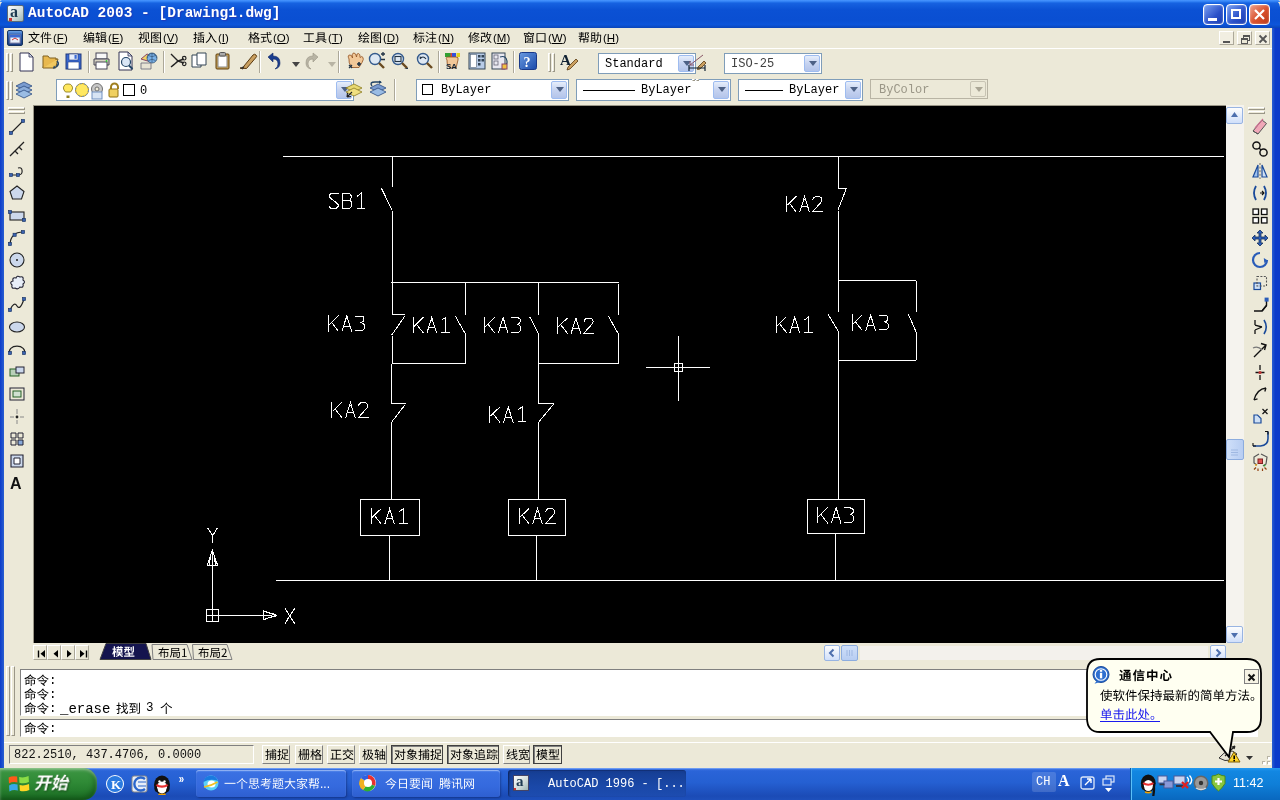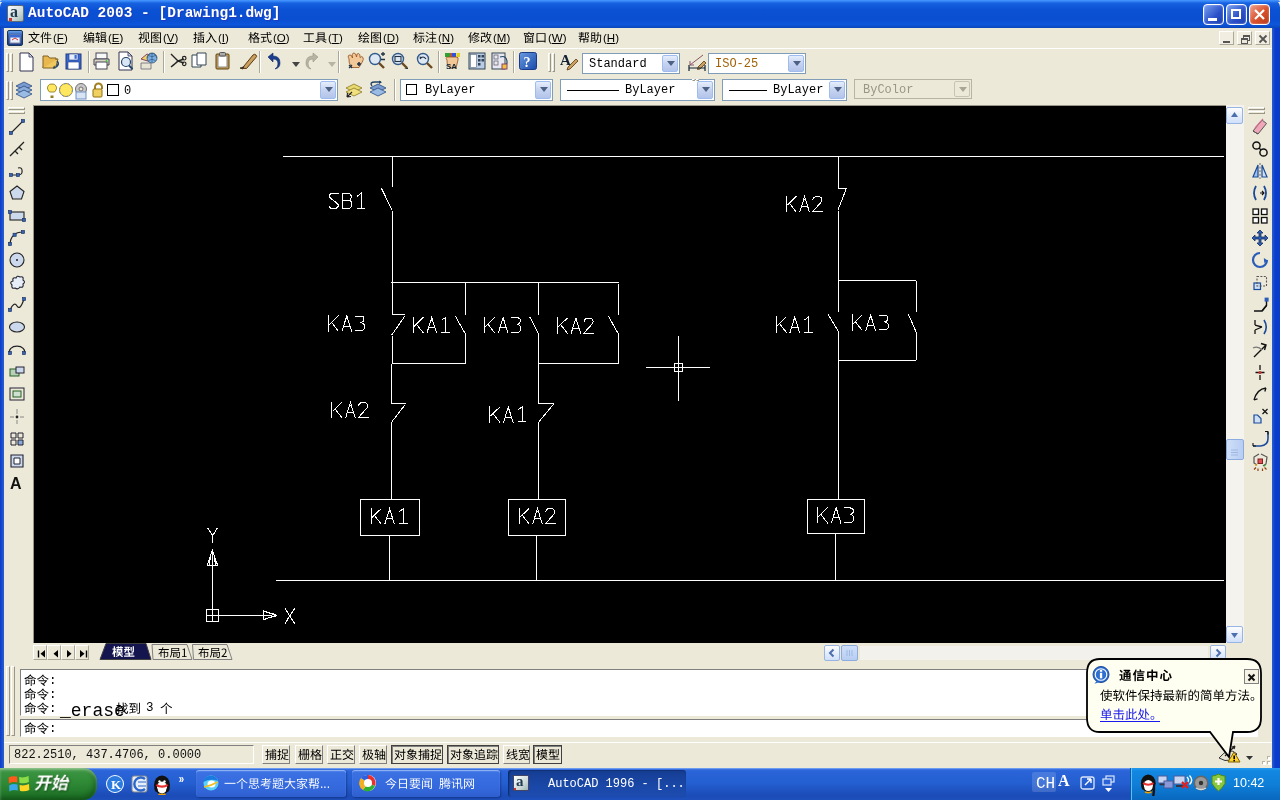--- a/index.html
+++ b/index.html
@@ -1,18 +1,18 @@
 <!DOCTYPE html>
 <html><head><meta charset="utf-8"><style>
 *{margin:0;padding:0;box-sizing:border-box}
 html,body{width:1280px;height:800px;overflow:hidden;background:#ece9d8;font-family:"Liberation Sans",sans-serif}
 .abs{position:absolute}
 .raised{border-top:1px solid #fff;border-left:1px solid #fff;border-right:1px solid #aca899;border-bottom:1px solid #aca899}
 .sunken{border-top:1px solid #808080;border-left:1px solid #808080;border-right:1px solid #fff;border-bottom:1px solid #fff}
-.combo{position:absolute;background:#fff;border:1px solid #7f9db9;}
+.combo{position:absolute;background:#fff;border:1px solid #7f9db9;margin-left:16px;}
 .combobtn{position:absolute;right:1px;top:1px;bottom:1px;width:16px;background:linear-gradient(180deg,#e6eefb,#c6d3f0 50%,#b3c4ea);border:1px solid #9ebcf0;border-radius:2px}
 .combobtn:after{content:"";position:absolute;left:4px;top:5px;border-left:4px solid transparent;border-right:4px solid transparent;border-top:5px solid #4d6185}
 .sep{position:absolute;width:1px;background:#aca899;box-shadow:1px 0 0 #fff}
 </style></head><body>
 <div class="abs" style="left:0;top:0;width:1280px;height:800px;background:#ece9d8">
 
 <div class="abs" style="left:0;top:0;width:1280px;height:28px;background:linear-gradient(180deg,#0d6bef 0%,#2f83f5 4%,#1661e0 12%,#0b51d4 35%,#0a4fd2 70%,#0d55da 88%,#0a45b9 100%);border-radius:7px 7px 0 0">
  <div class="abs" style="left:0;top:0;width:1280px;height:2px;background:linear-gradient(180deg,#4997ff,#2a7af0);border-radius:7px 7px 0 0"></div>
 </div>
 <div class="abs" style="left:7px;top:5px;width:17px;height:17px;background:linear-gradient(135deg,#fdfdfd,#cfdbd9 60%,#9fb6b4);border:1px solid #5a6a78;border-radius:2px">
@@ -104,21 +104,21 @@
 <div class="abs" style="left:0;top:48px;width:1280px;height:57px;background:#ece9d8;border-top:1px solid #fff"></div>
 <div class="abs" style="left:6px;top:53px;width:3px;height:19px;border-top:1px solid #fff;border-left:1px solid #fff;border-right:1px solid #9a9687;border-bottom:1px solid #9a9687;background:#ece9d8"></div>
 <div class="abs" style="left:10px;top:53px;width:3px;height:19px;border-top:1px solid #fff;border-left:1px solid #fff;border-right:1px solid #9a9687;border-bottom:1px solid #9a9687;background:#ece9d8"></div>
 <div class="abs" style="left:6px;top:81px;width:3px;height:19px;border-top:1px solid #fff;border-left:1px solid #fff;border-right:1px solid #9a9687;border-bottom:1px solid #9a9687;background:#ece9d8"></div>
 <div class="abs" style="left:10px;top:81px;width:3px;height:19px;border-top:1px solid #fff;border-left:1px solid #fff;border-right:1px solid #9a9687;border-bottom:1px solid #9a9687;background:#ece9d8"></div>
 <div class="combo" style="left:582px;top:53px;width:98px;height:21px;background:#fff;border-color:#7f9db9">
 <div class="abs" style="left:6px;top:3px;font-family:'Liberation Mono',monospace;font-size:12px;color:#000">Standard</div>
 <div class="combobtn"></div>
 </div>
 <div class="combo" style="left:708px;top:53px;width:98px;height:21px;background:#fff;border-color:#7f9db9">
-<div class="abs" style="left:6px;top:3px;font-family:'Liberation Mono',monospace;font-size:12px;color:#a16207">ISO-25</div>
+<div class="abs" style="left:6px;top:3px;font-family:'Liberation Mono',monospace;font-size:12px;color:#404040">ISO-25</div>
 <div class="combobtn"></div>
 </div>
 <div class="combo" style="left:40px;top:79px;width:298px;height:22px">
 <svg width="100" height="20" style="position:absolute;left:4px;top:1px">
 <path d="M7 3 a4 4 0 0 1 4 6 l-1.5 2 h-5 L3 9 a4 4 0 0 1 4 -6z" fill="#ffe860" stroke="#908020" stroke-width="0.9"></path>
         <rect x="5.5" y="14.5" width="3" height="2.5" fill="#908020"></rect>
 <circle cx="21" cy="9" r="6.5" fill="#ffe860" stroke="#b09020" stroke-width="1"></circle>
         <circle cx="21" cy="9" r="6.5" fill="none" stroke="#7090c0" stroke-width="1" stroke-dasharray="2 2"></circle>
 <g>
           <circle cx="36" cy="8" r="5.5" fill="#c8c8c8" stroke="#707070"></circle>
@@ -991,21 +991,21 @@
 <div style="position:absolute;left:24px;top:688px;line-height:0;"><svg width="25" height="16" viewBox="0 0 25 16" style="overflow:visible">
         <path transform="translate(0.0,11) scale(0.012500,-0.012500)" d="M296 576H696V508H296ZM160 425H433V82H160V149H362V358H160ZM539 425H832V357H612V-81H539ZM804 425H877V143Q877 113 870 96Q863 78 841 69Q821 60 784 58Q747 57 690 57Q688 72 681 92Q675 112 668 127Q710 126 743 126Q775 126 786 126Q797 127 801 130Q804 134 804 143ZM128 425H197V-3H128ZM505 852 565 809Q526 755 472 704Q418 653 353 608Q288 564 218 528Q148 492 78 469Q71 486 59 506Q47 527 34 542Q104 560 172 592Q241 623 304 665Q366 707 418 754Q469 802 505 852ZM536 799Q570 759 617 720Q665 682 722 648Q780 614 842 588Q905 562 967 546Q958 538 947 525Q936 512 927 498Q918 485 911 474Q849 493 786 524Q724 555 666 594Q608 634 559 679Q510 724 473 772Z" fill="#000"></path>
         <path transform="translate(12.5,11) scale(0.012500,-0.012500)" d="M307 151 360 204Q401 180 447 151Q493 123 538 92Q582 61 621 32Q660 2 687 -22L630 -85Q604 -60 567 -30Q529 0 484 32Q440 64 394 95Q349 126 307 151ZM168 378H788V306H168ZM400 558 454 601Q482 580 512 553Q542 526 568 499Q594 473 609 451L552 403Q537 426 512 453Q487 480 458 508Q428 536 400 558ZM530 796Q568 754 620 710Q672 667 733 627Q793 586 855 553Q917 520 974 498Q965 490 954 478Q943 466 934 453Q924 441 918 430Q861 456 800 493Q738 530 677 574Q617 618 563 667Q509 715 467 763ZM510 844 578 808Q520 732 441 661Q362 590 272 530Q182 471 90 428Q81 442 66 460Q51 478 35 491Q127 530 216 585Q305 640 382 707Q458 773 510 844ZM772 378H787L800 383L856 349Q814 305 761 250Q707 195 651 139Q594 83 541 31L474 71Q513 107 555 148Q597 189 637 230Q678 270 713 306Q747 342 772 369Z" fill="#000"></path>
       </svg></div>
 <div class="abs" style="left:49px;top:688px;font-family:'Liberation Mono',monospace;font-size:12.5px;color:#000">:</div>
 <div style="position:absolute;left:24px;top:701.5px;line-height:0;"><svg width="25" height="16" viewBox="0 0 25 16" style="overflow:visible">
         <path transform="translate(0.0,11) scale(0.012500,-0.012500)" d="M296 576H696V508H296ZM160 425H433V82H160V149H362V358H160ZM539 425H832V357H612V-81H539ZM804 425H877V143Q877 113 870 96Q863 78 841 69Q821 60 784 58Q747 57 690 57Q688 72 681 92Q675 112 668 127Q710 126 743 126Q775 126 786 126Q797 127 801 130Q804 134 804 143ZM128 425H197V-3H128ZM505 852 565 809Q526 755 472 704Q418 653 353 608Q288 564 218 528Q148 492 78 469Q71 486 59 506Q47 527 34 542Q104 560 172 592Q241 623 304 665Q366 707 418 754Q469 802 505 852ZM536 799Q570 759 617 720Q665 682 722 648Q780 614 842 588Q905 562 967 546Q958 538 947 525Q936 512 927 498Q918 485 911 474Q849 493 786 524Q724 555 666 594Q608 634 559 679Q510 724 473 772Z" fill="#000"></path>
         <path transform="translate(12.5,11) scale(0.012500,-0.012500)" d="M307 151 360 204Q401 180 447 151Q493 123 538 92Q582 61 621 32Q660 2 687 -22L630 -85Q604 -60 567 -30Q529 0 484 32Q440 64 394 95Q349 126 307 151ZM168 378H788V306H168ZM400 558 454 601Q482 580 512 553Q542 526 568 499Q594 473 609 451L552 403Q537 426 512 453Q487 480 458 508Q428 536 400 558ZM530 796Q568 754 620 710Q672 667 733 627Q793 586 855 553Q917 520 974 498Q965 490 954 478Q943 466 934 453Q924 441 918 430Q861 456 800 493Q738 530 677 574Q617 618 563 667Q509 715 467 763ZM510 844 578 808Q520 732 441 661Q362 590 272 530Q182 471 90 428Q81 442 66 460Q51 478 35 491Q127 530 216 585Q305 640 382 707Q458 773 510 844ZM772 378H787L800 383L856 349Q814 305 761 250Q707 195 651 139Q594 83 541 31L474 71Q513 107 555 148Q597 189 637 230Q678 270 713 306Q747 342 772 369Z" fill="#000"></path>
       </svg></div>
 <div class="abs" style="left:49px;top:701.5px;font-family:'Liberation Mono',monospace;font-size:12.5px;color:#000">:</div>
-<div class="abs" style="left:60px;top:701.0px;font-family:'Liberation Mono',monospace;font-size:18px;color:#000">_erase</div>
+<div class="abs" style="left:60px;top:701.0px;font-family:'Liberation Mono',monospace;font-size:14px;color:#000">_erase</div>
 <div style="position:absolute;left:116px;top:701.5px;line-height:0;"><svg width="25" height="16" viewBox="0 0 25 16" style="overflow:visible">
         <path transform="translate(0.0,11) scale(0.012500,-0.012500)" d="M34 311Q79 322 136 337Q194 353 258 371Q322 389 386 408L395 339Q307 312 217 286Q128 259 56 238ZM46 638H384V567H46ZM189 840H262V15Q262 -16 254 -33Q246 -50 226 -59Q207 -67 174 -70Q141 -72 89 -72Q87 -58 80 -38Q74 -18 67 -3Q102 -4 131 -4Q160 -4 170 -4Q181 -3 185 1Q189 5 189 15ZM396 557 933 613 941 543 404 486ZM676 778 733 816Q758 796 784 770Q811 744 834 719Q857 693 871 673L811 629Q798 651 775 677Q753 703 727 730Q701 757 676 778ZM531 837H607Q612 702 625 581Q638 459 659 357Q680 256 708 180Q737 104 773 61Q810 17 855 13Q875 11 887 52Q900 93 907 176Q915 168 927 160Q939 151 951 145Q963 138 971 135Q960 54 943 7Q927 -40 905 -58Q883 -77 858 -75Q791 -70 740 -23Q690 24 653 106Q616 188 592 300Q567 412 553 548Q538 684 531 837ZM829 465 891 428Q846 330 774 238Q702 147 613 73Q523 -1 425 -45Q415 -30 399 -14Q382 2 367 13Q441 43 511 91Q581 138 641 198Q701 258 750 326Q798 394 829 465Z" fill="#000"></path>
         <path transform="translate(12.5,11) scale(0.012500,-0.012500)" d="M97 318H565V251H97ZM294 425H365V38H294ZM62 42Q125 52 209 67Q293 81 387 98Q481 116 575 133L579 67Q490 50 400 32Q310 14 228 -1Q145 -17 79 -30ZM71 774H585V708H71ZM379 643 434 675Q462 641 491 602Q521 563 546 526Q571 489 585 460L528 422Q514 451 489 489Q465 528 436 568Q407 609 379 643ZM641 754H711V148H641ZM839 824H912V37Q912 2 903 -16Q894 -35 871 -44Q848 -53 808 -56Q769 -59 714 -59Q712 -43 703 -21Q695 1 686 16Q730 15 767 15Q804 14 817 15Q830 15 835 20Q839 24 839 37ZM119 439Q117 447 113 460Q109 473 104 487Q99 500 94 510Q106 512 118 524Q130 536 142 554Q151 566 171 598Q191 629 213 671Q234 714 251 758L324 728Q302 683 276 638Q250 593 221 552Q193 512 165 480V478Q165 478 158 474Q151 471 142 465Q133 459 126 452Q119 445 119 439ZM119 439 118 493 157 517 493 546Q500 531 509 515Q518 499 525 487Q423 477 354 470Q284 463 242 459Q199 455 174 451Q150 448 138 445Q126 443 119 439Z" fill="#000"></path>
       </svg></div>
 <div class="abs" style="left:146px;top:701.0px;font-family:'Liberation Mono',monospace;font-size:12.5px;color:#000">3</div>
 <div style="position:absolute;left:160px;top:701.5px;line-height:0;"><svg width="12" height="16" viewBox="0 0 12 16" style="overflow:visible">
         <path transform="translate(0.0,11) scale(0.012500,-0.012500)" d="M506 841 573 810Q518 719 442 637Q367 556 276 490Q186 424 91 377Q82 394 66 413Q51 432 35 446Q130 487 218 548Q307 608 382 683Q456 758 506 841ZM528 786Q595 704 666 641Q737 579 813 531Q889 484 969 444Q954 432 939 413Q923 394 914 376Q833 419 757 471Q682 523 609 592Q536 661 463 753ZM460 545H538V-79H460Z" fill="#000"></path>
       </svg></div>
 <div style="position:absolute;left:24px;top:722px;line-height:0;"><svg width="25" height="16" viewBox="0 0 25 16" style="overflow:visible">
         <path transform="translate(0.0,11) scale(0.012500,-0.012500)" d="M296 576H696V508H296ZM160 425H433V82H160V149H362V358H160ZM539 425H832V357H612V-81H539ZM804 425H877V143Q877 113 870 96Q863 78 841 69Q821 60 784 58Q747 57 690 57Q688 72 681 92Q675 112 668 127Q710 126 743 126Q775 126 786 126Q797 127 801 130Q804 134 804 143ZM128 425H197V-3H128ZM505 852 565 809Q526 755 472 704Q418 653 353 608Q288 564 218 528Q148 492 78 469Q71 486 59 506Q47 527 34 542Q104 560 172 592Q241 623 304 665Q366 707 418 754Q469 802 505 852ZM536 799Q570 759 617 720Q665 682 722 648Q780 614 842 588Q905 562 967 546Q958 538 947 525Q936 512 927 498Q918 485 911 474Q849 493 786 524Q724 555 666 594Q608 634 559 679Q510 724 473 772Z" fill="#000"></path>
@@ -1206,21 +1206,21 @@
       </svg></div>
 <div class="abs" style="left:508px;top:770px;width:178px;height:27px;border-radius:3px;background:linear-gradient(180deg,#1e4fb8 0%,#163f96 10%,#1a48a8 60%,#1d4cb0 100%);box-shadow:inset 1px 1px 2px rgba(0,0,20,.5)">
       <div class="abs" style="left:5px;top:5px;width:16px;height:16px;background:linear-gradient(135deg,#fdfdfd,#cfdbd9 60%,#9fb6b4);border:1px solid #446">
         <div class="abs" style="left:2px;top:-3px;font-family:'Liberation Serif',serif;font-weight:bold;font-size:15px;color:#1d3a52">a</div>
         <div class="abs" style="left:0px;top:12px;width:2px;height:2px;background:#c33"></div>
       </div>
     </div>
 <div class="abs" style="left:0px;top:776.5px;font-size:12px;color:#fff;white-space:nowrap"></div>
 <div class="abs" style="left:548px;top:777px;font-family:'Liberation Mono',monospace;font-size:12px;color:#fff">AutoCAD 1996 - [...</div>
 <div class="abs" style="left:1032px;top:772px;width:24px;height:20px;background:rgba(255,255,255,.15);border-radius:2px"></div>
-<div class="abs" style="left:1036px;top:775px;font-size:16px;color:#fff;font-family:'Liberation Mono',monospace">CH</div>
+<div class="abs" style="left:1036px;top:775px;font-size:12px;color:#fff;font-family:'Liberation Mono',monospace">CH</div>
 <div class="abs" style="left:1058px;top:772px;font-size:16px;font-weight:bold;color:#fff;font-family:'Liberation Serif',serif">A</div>
 <svg class="abs" style="left:1080px;top:774px" width="44" height="20">
 <rect x="1" y="3" width="13" height="12" rx="2" fill="none" stroke="#dce6f8" stroke-width="1.3"></rect>
       <path d="M5 11 L11 5 M11 5 h-4 M11 5 v4" stroke="#fff" stroke-width="1.4" fill="none"></path>
 <g stroke="#dce6f8" stroke-width="1.2" fill="none">
         <rect x="26" y="2" width="8" height="6"></rect>
         <rect x="23" y="5" width="8" height="6" fill="#2a64d8"></rect>
       </g>
 <path d="M25 14 l3.5 4 3.5 -4 z" fill="#fff"></path>
 </svg>
@@ -1251,13 +1251,13 @@
         <circle cx="8" cy="8" r="7.5" fill="#666"></circle>
         <circle cx="8" cy="8" r="6" fill="#999"></circle>
         <circle cx="8" cy="8" r="2.2" fill="#333"></circle>
         <path d="M3 13 q5 3 10 0" stroke="#ddd" stroke-width="1.4" fill="none"></path>
       </g>
 <g transform="translate(72,2)">
         <path d="M6.5 0 Q10 2 13 2 V9.5 Q10 14.5 6.5 17 Q3 14.5 0 9.5 V2 Q3 2 6.5 0" fill="#8ac63e" stroke="#4a8a1a"></path>
         <path d="M6.5 4 v7 M3 7.5 h7" stroke="#fff" stroke-width="2.2"></path>
       </g>
 </svg>
-<div class="abs" style="left:1233px;top:776px;font-size:12.5px;color:#fff;font-family:'Liberation Sans'">10:42</div>
+<div class="abs" style="left:1233px;top:776px;font-size:12.5px;color:#fff;font-family:'Liberation Sans'">11:42</div>
 </div>
 </body></html>

